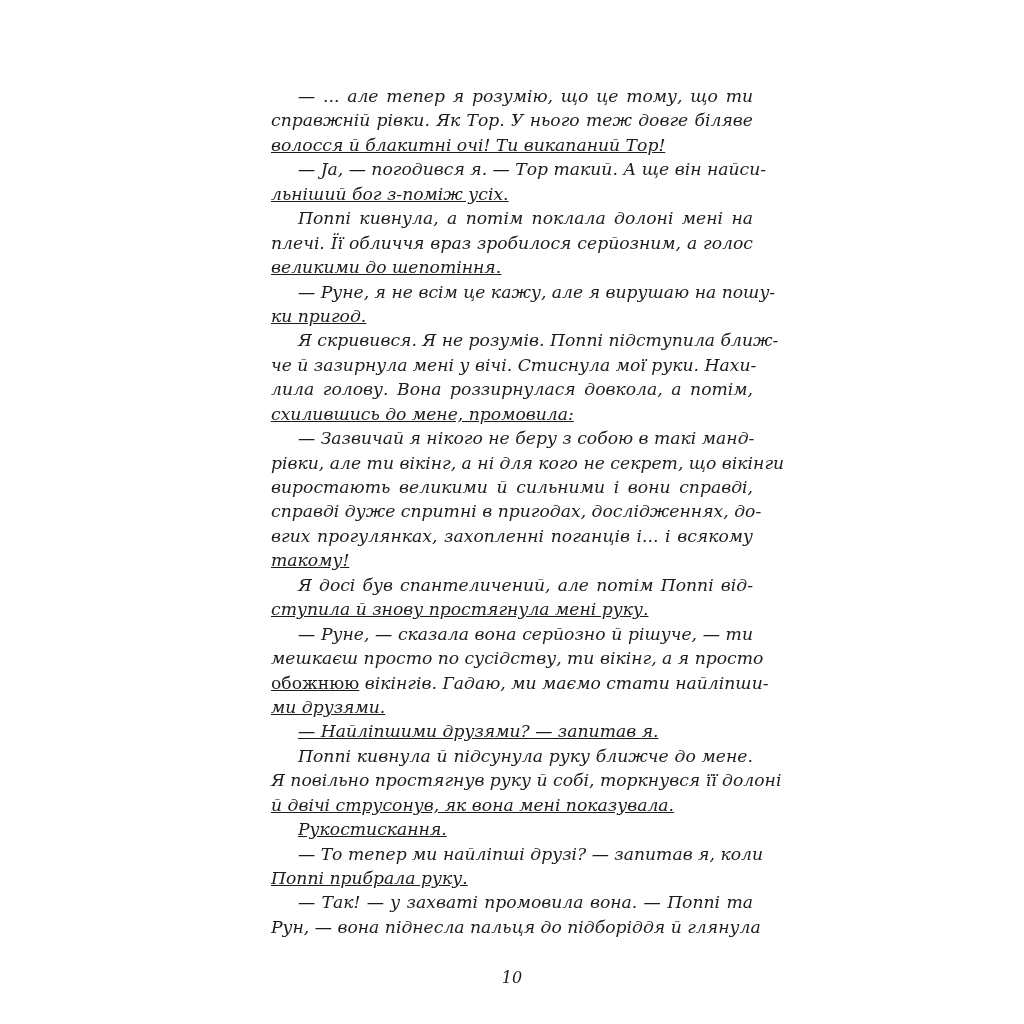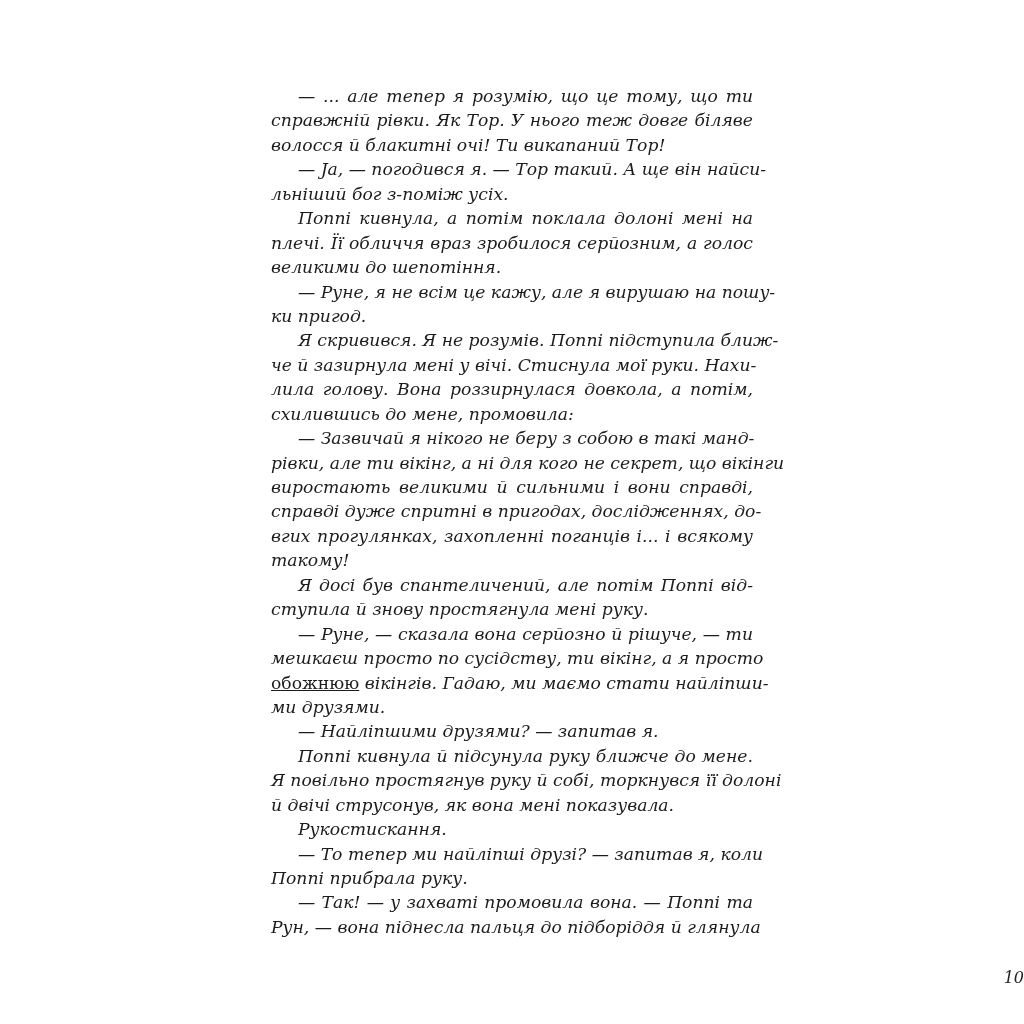--- a/index.html
+++ b/index.html
@@ -34,34 +34,35 @@
     .line {
       display: block;
       height: 24.45px;
       white-space: nowrap;
       text-align: justify;
       text-align-last: justify;
       overflow: visible;
     }
     .line.last {
       text-align-last: left;
+      text-decoration: underline;
     }
     .line.indent {
       padding-left: 27px;
     }
     .upright {
       font-style: normal;
       text-decoration: underline;
     }
     .page-number {
       position: absolute;
       left: 0;
       width: 1024px;
       top: 968px;
-      text-align: right;
+      text-align: center;
       font-family: "DejaVu Serif", "Liberation Serif", serif;
       font-style: italic;
       font-size: 16px;
       color: #222222;
     }
   </style>
 </head>
 <body>
 
 <div class="page">

